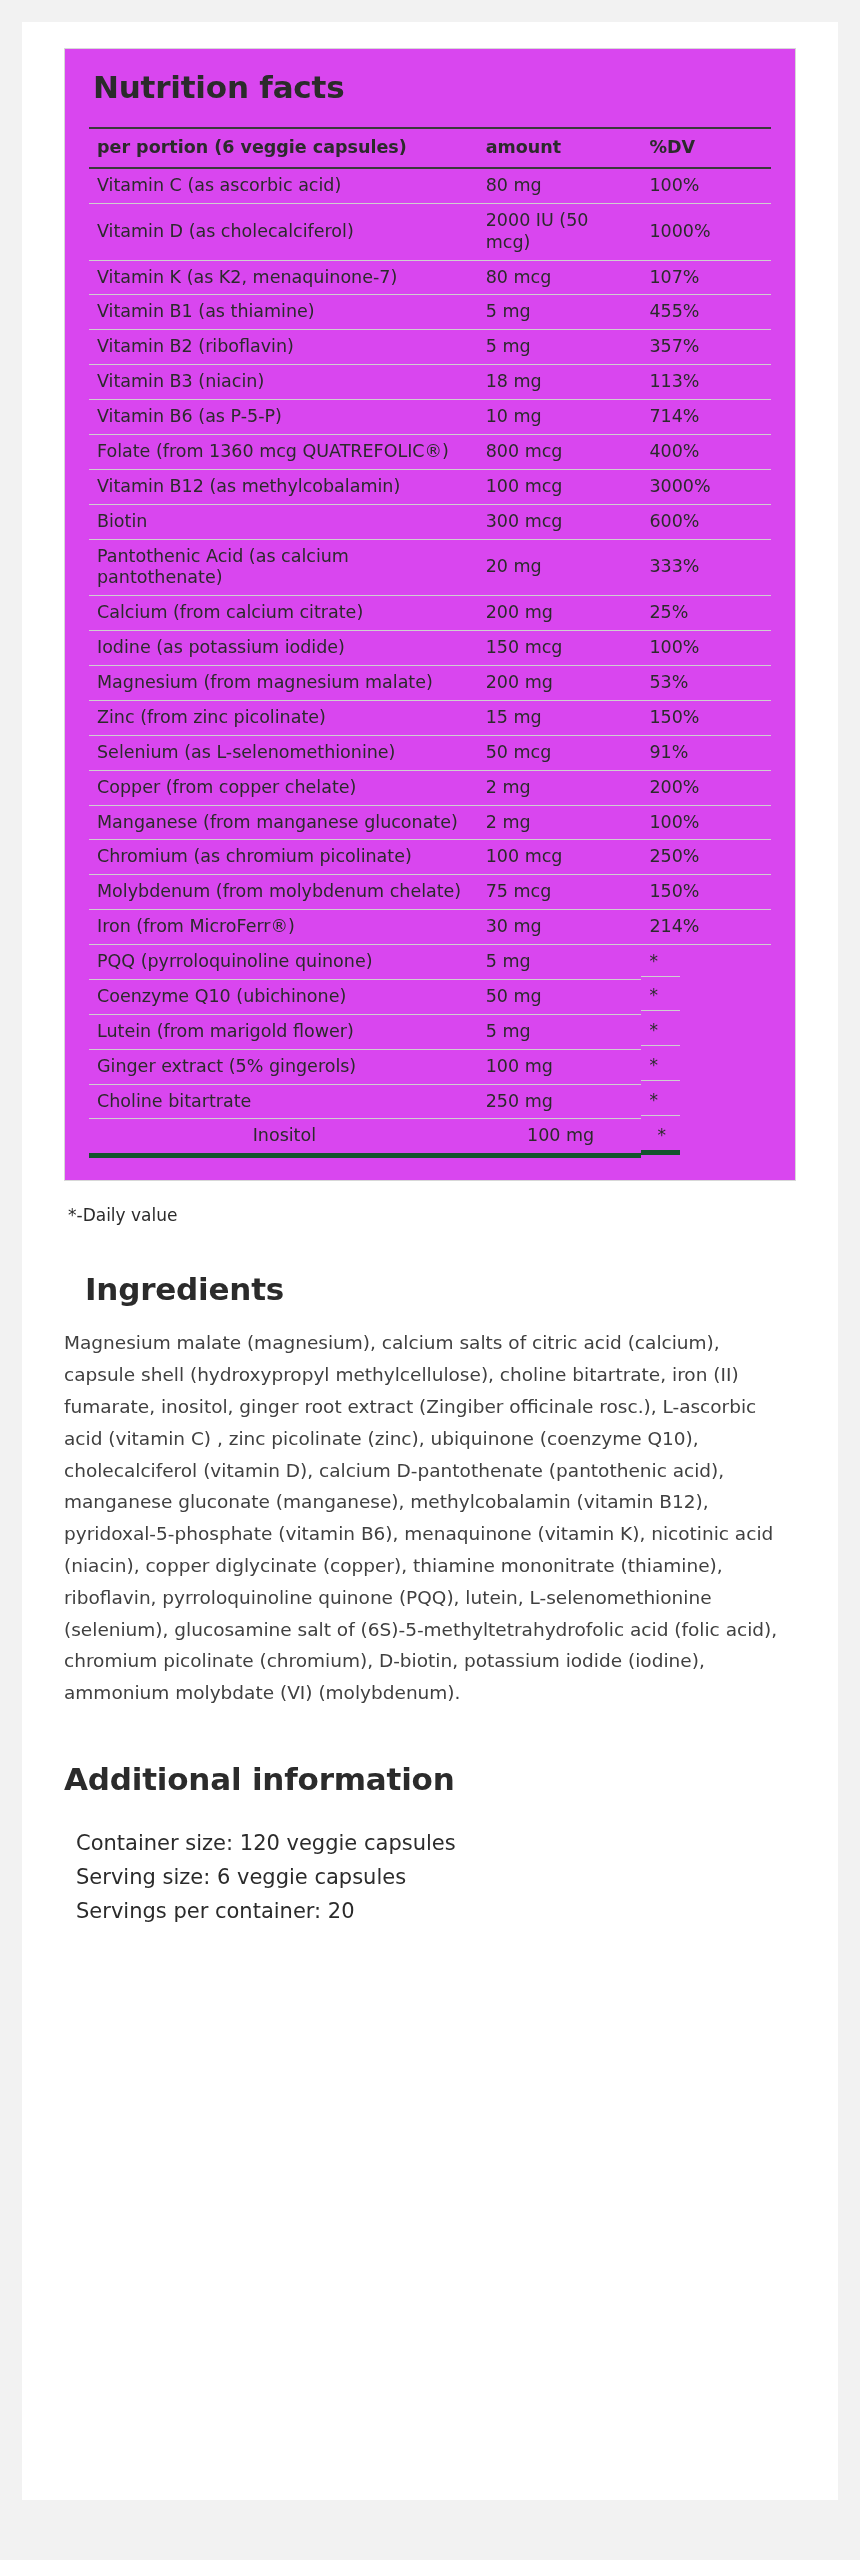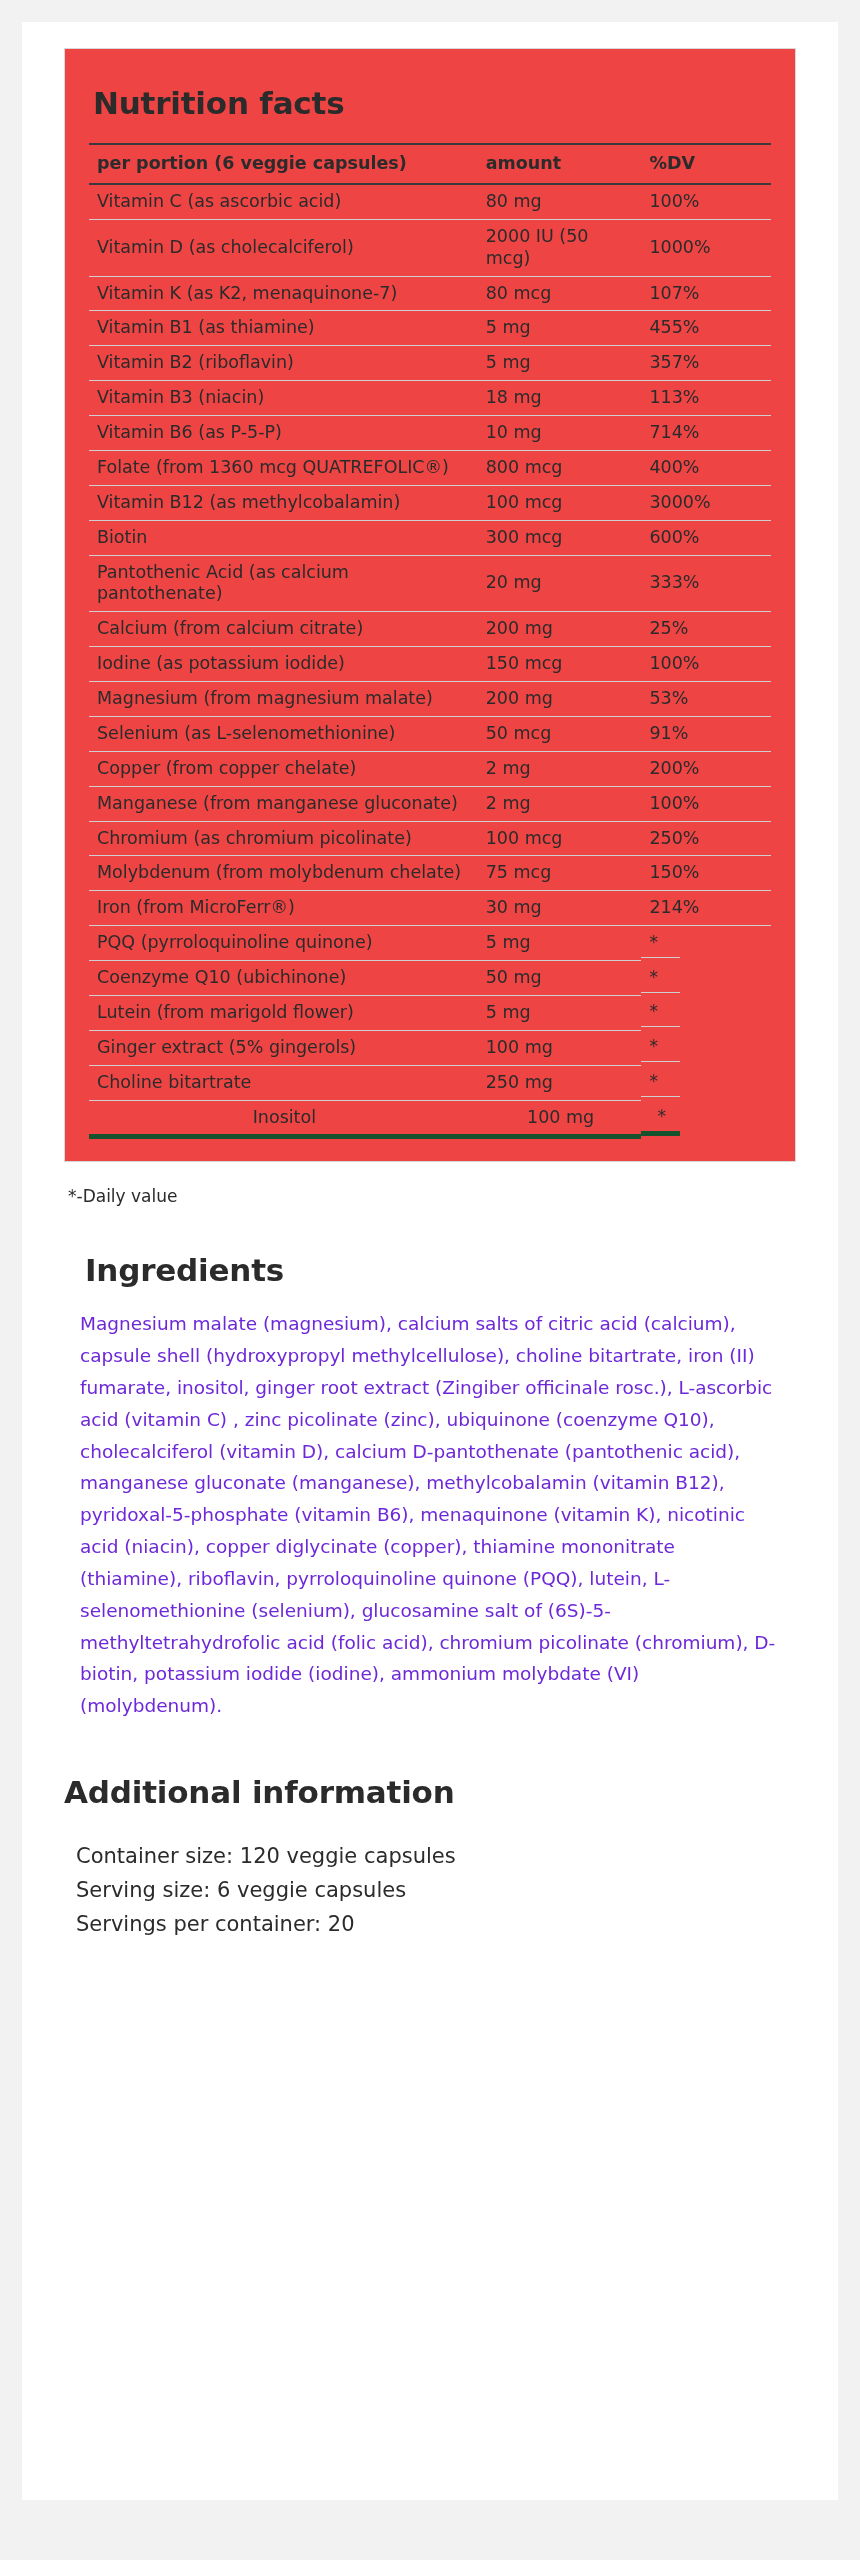--- a/index.html
+++ b/index.html
@@ -32,23 +32,23 @@
     font-size: 31px;
     font-weight: 700;
     color: #2b2b2b;
     margin: 18px 0 18px 0;
     letter-spacing: -0.2px;
   }
 
   
   .facts-panel {
     border: 1px solid #d8d8d8;
-    background: #ef4444;
+    background: #d946ef;
     box-sizing: border-box;
-    padding: 24px 24px 22px 24px;
+    padding: 8px 24px 22px 24px;
     margin-bottom: 8px;
   }
   .facts-panel h2.section-title {
     margin: 12px 0 22px 4px;
   }
 
   table.facts {
     width: 100%;
     border-collapse: collapse;
     font-size: 17.5px;
@@ -103,22 +103,22 @@
   .ingredients-block {
     margin-top: 46px;
   }
   .ingredients-block h2.section-title {
     margin-bottom: 20px;
     margin-left: 21px;
   }
   .ingredients-text {
     font-size: 18.5px;
     line-height: 1.72;
-    color: #6d28d9;
-    margin: 16px;
+    color: #404040;
+    margin: 0;
   }
 
   
   .additional-block {
     margin-top: 52px;
   }
   .additional-block h2.section-title {
     margin-bottom: 29px;
   }
   ul.addl-list {
@@ -212,20 +212,25 @@
           </tr>
           <tr>
             <td class="col-name">Iodine (as potassium iodide)</td>
             <td class="col-amount">150 mcg</td>
             <td class="col-dv">100%</td>
           </tr>
           <tr>
             <td class="col-name">Magnesium (from magnesium malate)</td>
             <td class="col-amount">200 mg</td>
             <td class="col-dv">53%</td>
+          </tr>
+          <tr>
+            <td class="col-name">Zinc (from zinc picolinate)</td>
+            <td class="col-amount">15 mg</td>
+            <td class="col-dv">150%</td>
           </tr>
           <tr>
             <td class="col-name">Selenium (as L-selenomethionine)</td>
             <td class="col-amount">50 mcg</td>
             <td class="col-dv">91%</td>
           </tr>
           <tr>
             <td class="col-name">Copper (from copper chelate)</td>
             <td class="col-amount">2 mg</td>
             <td class="col-dv">200%</td>

